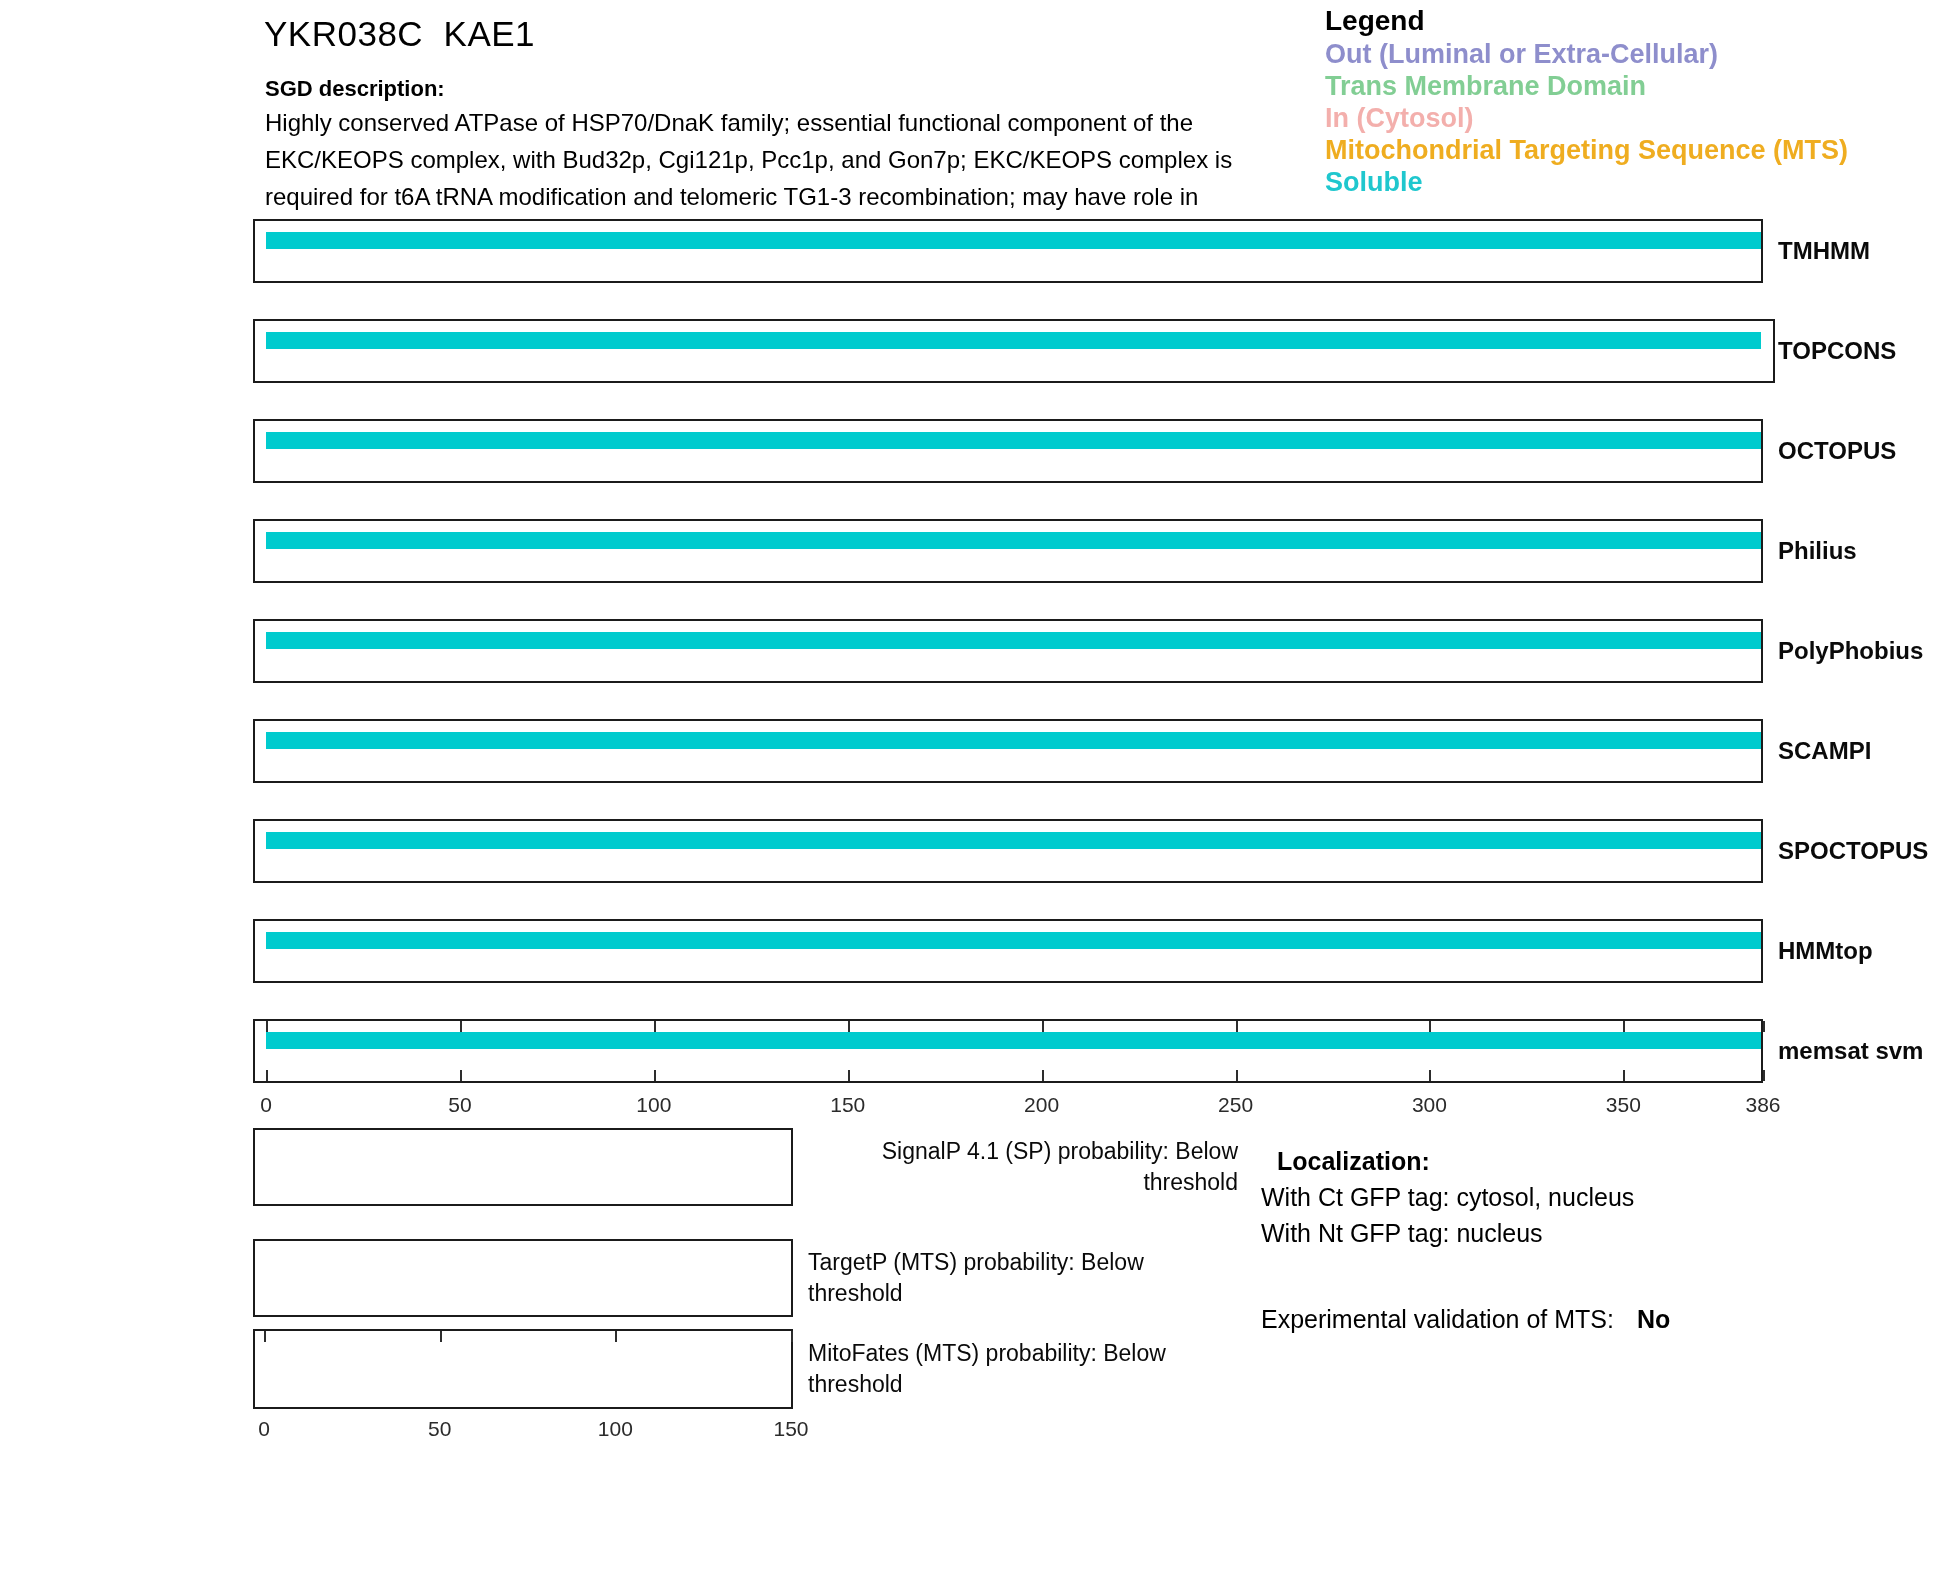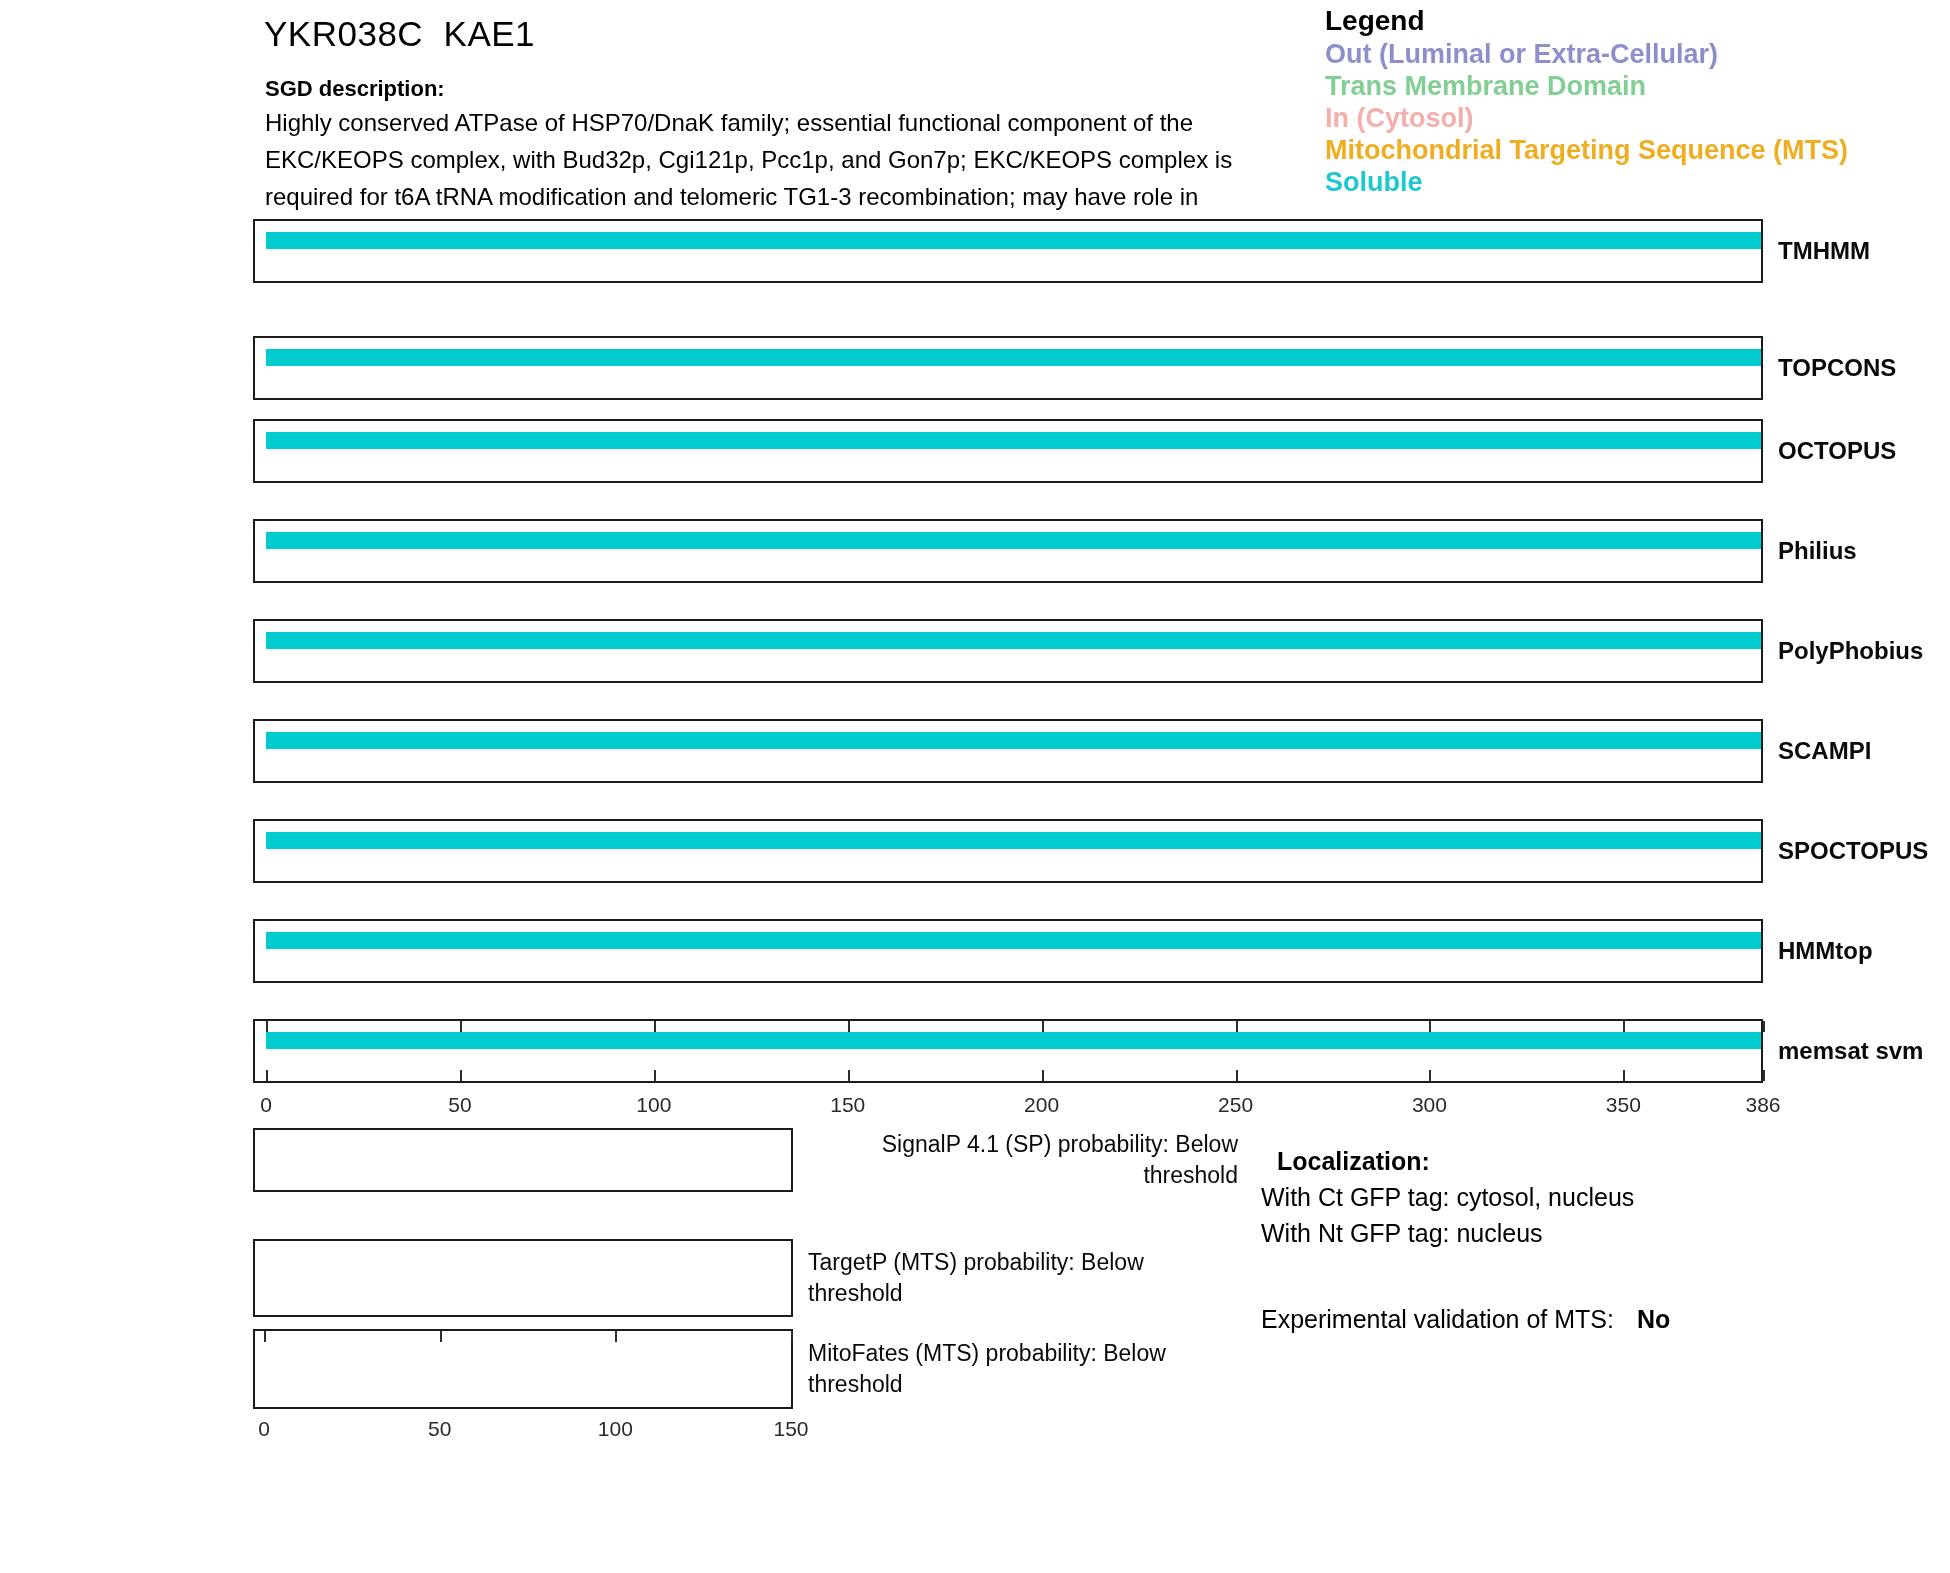--- a/index.html
+++ b/index.html
@@ -74,21 +74,21 @@
         <div class="legend-entry" style="color: rgb(31, 199, 206);">Soluble</div>
       </div>
   </div>
 
   <div id="tracks">
       <div class="track" style="top: 219px;">
         <div class="track-box"></div>
         <div class="track-bar" style="left: 13px; width: 1495px; right: auto; background: rgb(0, 203, 206);"></div>
         <div class="track-label">TMHMM</div>
       </div>
-      <div class="track" style="top: 336px;">
+      <div class="track" style="top: 319px; padding-left: 12px;">
         <div class="track-box"></div>
         <div class="track-bar" style="left: 13px; width: 1495px; right: auto; background: rgb(0, 203, 206);"></div>
         <div class="track-label">TOPCONS</div>
       </div>
       <div class="track" style="top: 419px;">
         <div class="track-box"></div>
         <div class="track-bar" style="left: 13px; width: 1495px; right: auto; background: rgb(0, 203, 206);"></div>
         <div class="track-label">OCTOPUS</div>
       </div>
       <div class="track" style="top: 519px;">
@@ -145,21 +145,21 @@
       <div class="axis-label" style="position: absolute; left: 459.912px; top: 1093px;">50</div>
       <div class="axis-label" style="position: absolute; left: 653.824px; top: 1093px;">100</div>
       <div class="axis-label" style="position: absolute; left: 847.736px; top: 1093px;">150</div>
       <div class="axis-label" style="position: absolute; left: 1041.65px; top: 1093px;">200</div>
       <div class="axis-label" style="position: absolute; left: 1235.56px; top: 1093px;">250</div>
       <div class="axis-label" style="position: absolute; left: 1429.47px; top: 1093px;">300</div>
       <div class="axis-label" style="position: absolute; left: 1623.38px; top: 1093px;">350</div>
       <div class="axis-label" style="position: absolute; left: 1763px; top: 1093px;">386</div>
     </div>
   <div id="small-plots">
-      <div class="splot" style="top: 1128px; height: 64px; text-align: right;">
+      <div class="splot" style="top: 1128px; height: 78px; text-align: right;">
         <div class="splot-box"></div>
         <div class="splot-label">SignalP 4.1 (SP) probability: Below threshold</div>
       </div>
       <div class="splot" style="top: 1239px; height: 78px;">
         <div class="splot-box"></div>
         <div class="splot-label">TargetP (MTS) probability: Below threshold</div>
       </div>
       <div class="splot" style="top: 1329px; height: 80px;">
         <div class="splot-box"></div>
         <div class="tick top" style="left: 11px;"></div>

